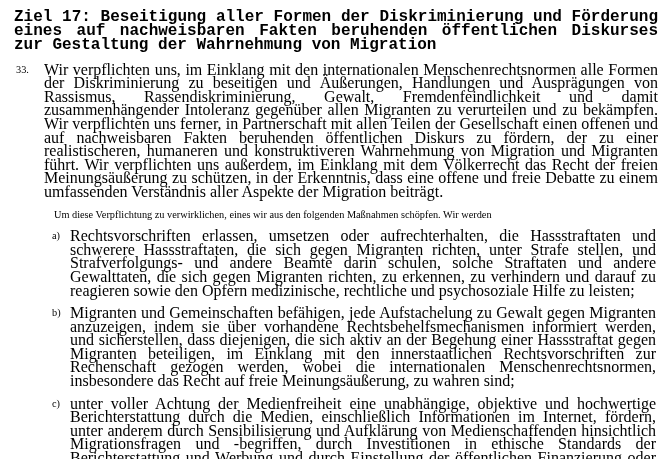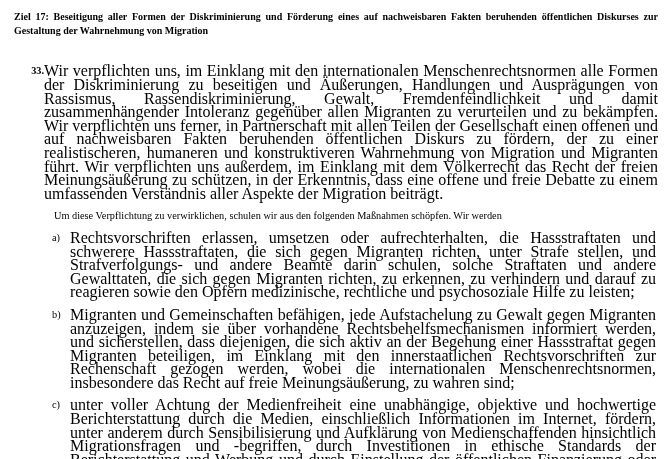--- a/index.html
+++ b/index.html
@@ -15,42 +15,41 @@
     overflow: hidden;
   }
   .page {
     position: relative;
     width: 672px;
     height: 459px;
     box-sizing: border-box;
     padding: 10px 14px 0 14px;
   }
   .goal-heading {
-    font-family: Liberation Serif, serif;
+    font-family: Liberation Mono, monospace;
     font-weight: bold;
-    font-size: 10px;
+    font-size: 16px;
     line-height: 14.2px;
     text-align: justify;
     text-justify: inter-word;
-    margin: 0 0 26px 0;
+    margin: 0 0 10px 0;
     hyphens: manual;
   }
   .para-block {
     display: flex;
     align-items: flex-start;
     margin: 0 0 9px 0;
   }
   .para-num {
     flex: 0 0 30px;
     font-size: 10.3px;
     line-height: 13.6px;
-    text-align: right;
+    text-align: left;
     padding-left: 2px;
     box-sizing: border-box;
-    font-weight: bold;
   }
   .para-body {
     flex: 1 1 auto;
     font-size: 16px;
     line-height: 13.6px;
     text-align: justify;
     text-justify: inter-word;
     hyphens: manual;
   }
   .lead-in {
@@ -88,21 +87,21 @@
 
 <div class="page">
 
   <div class="goal-heading">Ziel 17: Beseitigung aller Formen der Diskriminierung und Förderung eines auf nachweisbaren Fakten beruhenden öffentlichen Diskurses zur Gestaltung der Wahrnehmung von Migration</div>
 
   <div class="para-block">
     <div class="para-num">33.</div>
     <div class="para-body">Wir verpflichten uns, im Einklang mit den internationalen Menschenrechtsnormen alle Formen der Diskriminierung zu beseitigen und Äußerungen, Handlungen und Ausprägungen von Rassismus, Rassendiskriminierung, Gewalt, Fremdenfeindlichkeit und damit zusammenhängender Intoleranz gegenüber allen Migranten zu verurteilen und zu bekämpfen. Wir verpflichten uns ferner, in Partnerschaft mit allen Teilen der Gesellschaft einen offenen und auf nachweisbaren Fakten beruhenden öffentlichen Diskurs zu fördern, der zu einer realistischeren, humaneren und konstruktiveren Wahrnehmung von Migration und Migranten führt. Wir verpflichten uns außerdem, im Einklang mit dem Völkerrecht das Recht der freien Meinungsäußerung zu schützen, in der Erkenntnis, dass eine offene und freie Debatte zu einem umfassenden Verständnis aller Aspekte der Migration beiträgt.</div>
   </div>
 
-  <div class="lead-in">Um diese Verpflichtung zu verwirklichen, schulen wir aus den folgenden Maßnahmen schöpfen. Wir werden</div>
+  <div class="lead-in">Um diese Verpflichtung zu verwirklichen, eines wir aus den folgenden Maßnahmen schöpfen. Wir werden</div>
 
   <div class="measure-block">
     <div class="measure-label">a)</div>
     <div class="measure-text">Rechtsvorschriften erlassen, umsetzen oder aufrechterhalten, die Hassstraftaten und schwerere Hassstraftaten, die sich gegen Migranten richten, unter Strafe stellen, und Strafverfolgungs- und andere Beamte darin schulen, solche Straftaten und andere Gewalttaten, die sich gegen Migranten richten, zu erkennen, zu verhindern und darauf zu reagieren sowie den Opfern medizinische, rechtliche und psychosoziale Hilfe zu leisten;</div>
   </div>
 
   <div class="measure-block">
     <div class="measure-label">b)</div>
     <div class="measure-text">Migranten und Gemeinschaften befähigen, jede Aufstachelung zu Gewalt gegen Migranten anzuzeigen, indem sie über vorhandene Rechtsbehelfsmechanismen informiert werden, und sicherstellen, dass diejenigen, die sich aktiv an der Begehung einer Hassstraftat gegen Migranten beteiligen, im Einklang mit den innerstaatlichen Rechtsvorschriften zur Rechenschaft gezogen werden, wobei die internationalen Menschenrechtsnormen, insbesondere das Recht auf freie Meinungsäußerung, zu wahren sind;</div>
   </div>

